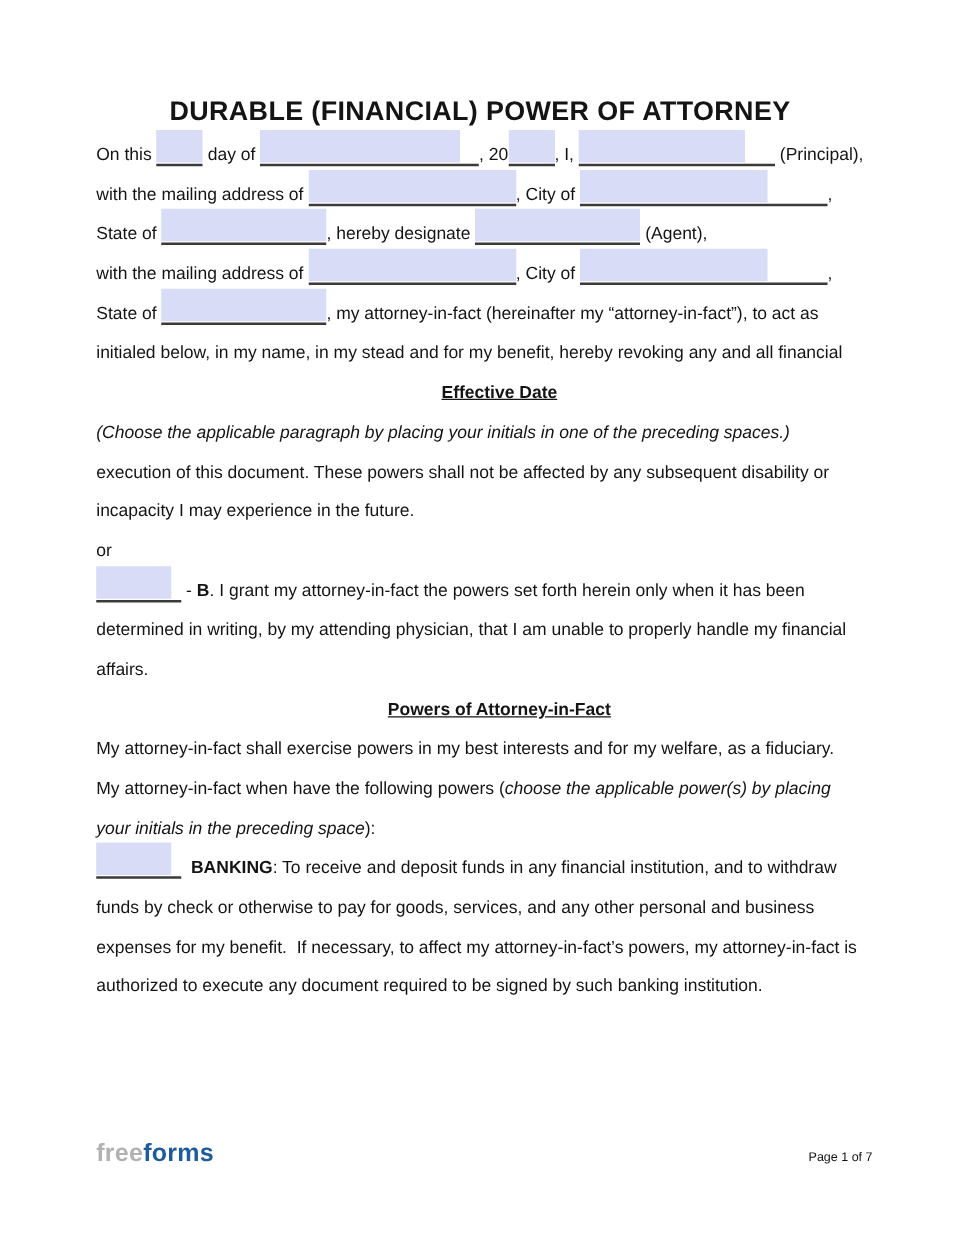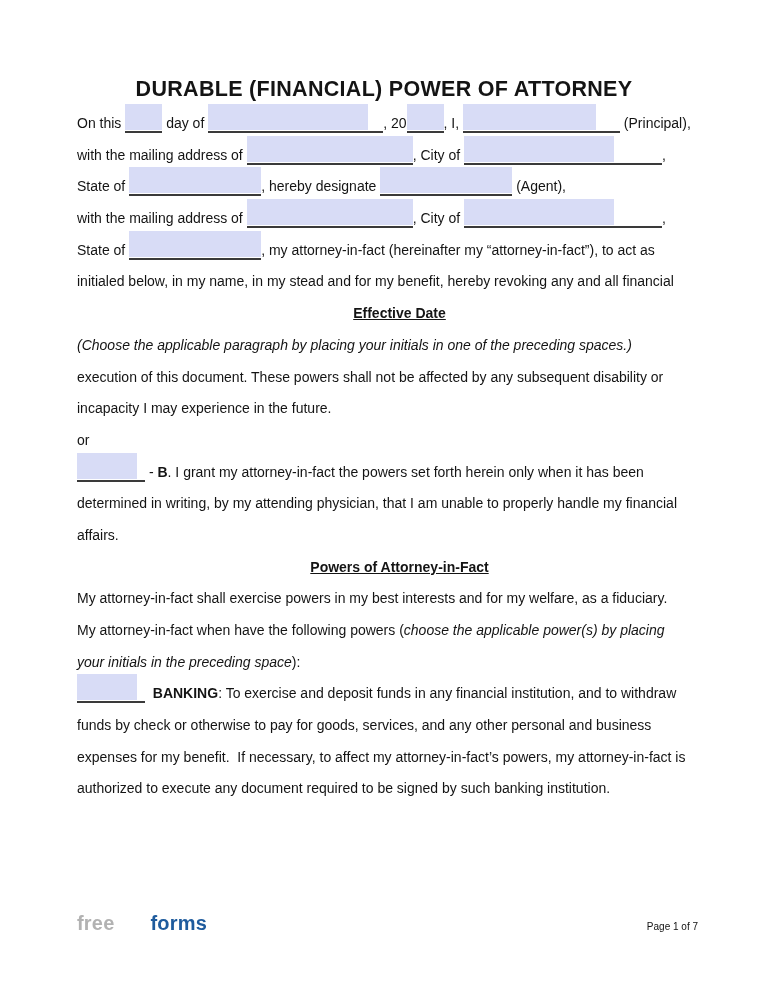--- a/index.html
+++ b/index.html
@@ -59,21 +59,21 @@
     position:absolute;
     left:77px;
     right:70px;
     top:912px;
     display:flex;
     justify-content:space-between;
     align-items:baseline;
   }
   .logo{font-size:20px;font-weight:700;letter-spacing:0.2px;}
   .logo .free{color:var(--logo-free);font-weight:600;}
-  .logo .forms{color:var(--logo-forms);margin-left:36px;}
+  .logo .forms{color:var(--logo-forms);}
   .page-num{font-size:10px;color:#111;}
 </style>
 </head>
 <body>
 
 <div class="page">
   <div class="title">DURABLE (FINANCIAL) POWER OF ATTORNEY</div>
   <div class="doc-body">
       <div class="line"><span class="t">On this </span><span class="blank" style="width: 37px;"></span><span class="t"> day of </span><span class="blank" style="width: 175px; --bw: 160px;"></span><span class="t">, 20</span><span class="blank" style="width: 37px;"></span><span class="t">, I, </span><span class="blank" style="width: 157px; --bw: 133px;"></span><span class="t"> (Principal),</span></div>
       <div class="line"><span class="t">with the mailing address of </span><span class="blank" style="width: 166px;"></span><span class="t">, City of </span><span class="blank" style="width: 198px; --bw: 150px;"></span><span class="t">,</span></div>
@@ -86,21 +86,21 @@
       <div class="line"><span class="t">execution of this document. These powers shall not be affected by any subsequent disability or</span></div>
       <div class="line"><span class="t">incapacity I may experience in the future.</span></div>
       <div class="line"><span class="t">or</span></div>
       <div class="line"><span class="blank" style="width: 68px; --bw: 60px;"></span><span class="t"> - </span><span class="b">B</span><span class="t">. I grant my attorney-in-fact the powers set forth herein only when it has been</span></div>
       <div class="line"><span class="t">determined in writing, by my attending physician, that I am unable to properly handle my financial</span></div>
       <div class="line"><span class="t">affairs.</span></div>
       <div class="heading"><span class="hd">Powers of Attorney-in-Fact</span></div>
       <div class="line"><span class="t">My attorney-in-fact shall exercise powers in my best interests and for my welfare, as a fiduciary.</span></div>
       <div class="line"><span class="t">My attorney-in-fact when have the following powers (</span><span class="i">choose the applicable power(s) by placing</span></div>
       <div class="line"><span class="i">your initials in the preceding space</span><span class="t">):</span></div>
-      <div class="line"><span class="blank" style="width: 68px; --bw: 60px;"></span><span class="t">  </span><span class="b">BANKING</span><span class="t">: To exercise and deposit funds in any financial institution, and to withdraw</span></div>
+      <div class="line"><span class="blank" style="width: 68px; --bw: 60px;"></span><span class="t">  </span><span class="b">BANKING</span><span class="t">: To receive and deposit funds in any financial institution, and to withdraw</span></div>
       <div class="line"><span class="t">funds by check or otherwise to pay for goods, services, and any other personal and business</span></div>
       <div class="line"><span class="t">expenses for my benefit.  If necessary, to affect my attorney-in-fact’s powers, my attorney-in-fact is</span></div>
       <div class="line"><span class="t">authorized to execute any document required to be signed by such banking institution.</span></div>
     </div>
   <div class="footer">
     <div class="logo">
       <span class="free">free</span><span class="forms">forms</span>
     </div>
     <div class="page-num">Page 1 of 7</div>
   </div>

